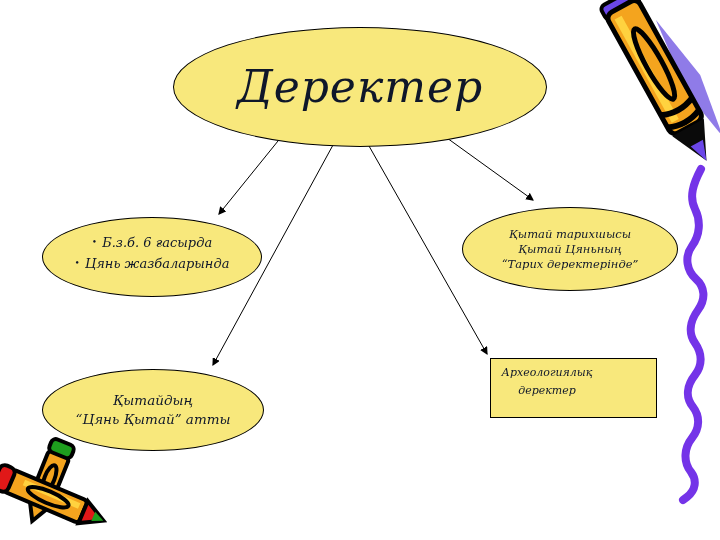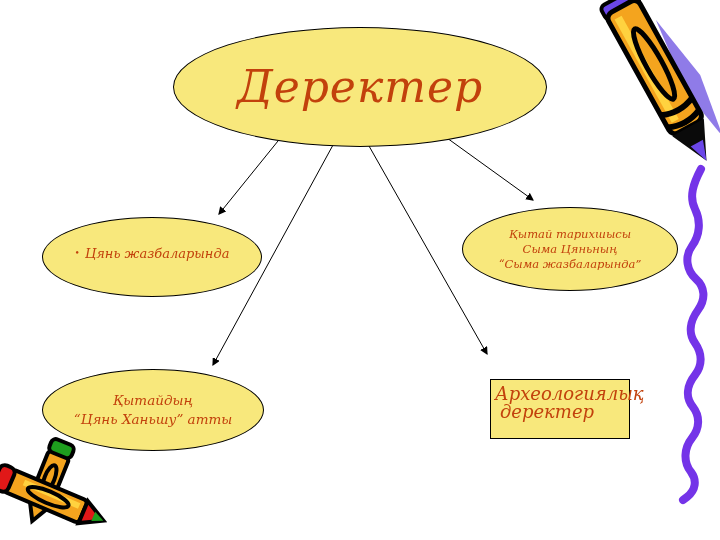--- a/index.html
+++ b/index.html
@@ -4,33 +4,33 @@
 <style>
   html,body { margin:0; padding:0; background:#ffffff; }
   .stage {
     position:relative; width:720px; height:540px; background:#ffffff;
     overflow:hidden; font-family:"DejaVu Serif", serif; color:#000;
   }
   .overlay { position:absolute; left:0; top:0; width:720px; height:540px; pointer-events:none; }
   .node {
     position:absolute; display:flex; flex-direction:column;
     align-items:center; justify-content:center; text-align:center;
-    font-style:italic; color:#c2410c; box-sizing:border-box;
+    font-style:italic; color:#0f172a; box-sizing:border-box;
   }
   .ellipse { border:1px solid #000; border-radius:50%; background:#F8E87C; }
   .rectshape { border:1px solid #000; background:#F8E87C; justify-content:flex-start; align-items:flex-start; }
   .node-center { left:173px; top:27px; width:374px; height:120px; }
   .center-label { font-size:44px; letter-spacing:1px; line-height:1; }
   .node-left { left:42px; top:217px; width:220px; height:80px; padding-bottom:8px; font-size:13px; }
   .node-left .tline { line-height:21px; }
   .node-right { left:462px; top:207px; width:216px; height:84px; font-size:11.5px;justify-content:center; }
   .node-right .tline { line-height:15px; }
   .node-bottom-left { left:42px; top:369px; width:222px; height:82px; font-size:13.5px; }
   .node-bottom-left .tline { line-height:19px; }
-  .node-bottom-right { left:490px; top:358px; width:140px; height:60px; font-size:18px;margin-top:21px; }
+  .node-bottom-right { left:490px; top:358px; width:167px; height:60px; font-size:11px; }
   .node-bottom-right .inner { width:104px; margin:5px 0 0 4px; text-align:center; }
   .node-bottom-right .tline { line-height:18px; }
   .bullet { font-size:9px; vertical-align:2px; margin-right:5px; font-style:normal; }
 </style>
 </head>
 <body>
 
 <div class="stage">
 
   <svg class="overlay" viewBox="0 0 720 540">
@@ -79,32 +79,33 @@
         <path d="M 47,-5 L 47,5 L 58,0 Z" fill="#1E9E1E"></path>
       </g>
     </g>
   </svg>
 
   <div class="node ellipse node-center">
     <span class="center-label">Деректер</span>
   </div>
 
   <div class="node ellipse node-left">
+    <div class="tline"><span class="bullet">•</span><span>Б.з.б. 6 ғасырда</span></div>
     <div class="tline"><span class="bullet">•</span><span>Цянь жазбаларында</span></div>
   </div>
 
   <div class="node ellipse node-right">
     <div class="tline">Қытай тарихшысы</div>
-    <div class="tline">Сыма Цяньның</div>
-    <div class="tline">“Сыма жазбаларында”</div>
+    <div class="tline">Қытай Цяньның</div>
+    <div class="tline">“Тарих деректерінде”</div>
   </div>
 
   <div class="node ellipse node-bottom-left">
     <div class="tline">Қытайдың</div>
-    <div class="tline">“Цянь Ханьшу” атты</div>
+    <div class="tline">“Цянь Қытай” атты</div>
   </div>
 
   <div class="node rectshape node-bottom-right">
     <div class="inner">
       <div class="tline">Археологиялық</div>
       <div class="tline">деректер</div>
     </div>
   </div>
 
 </div>

